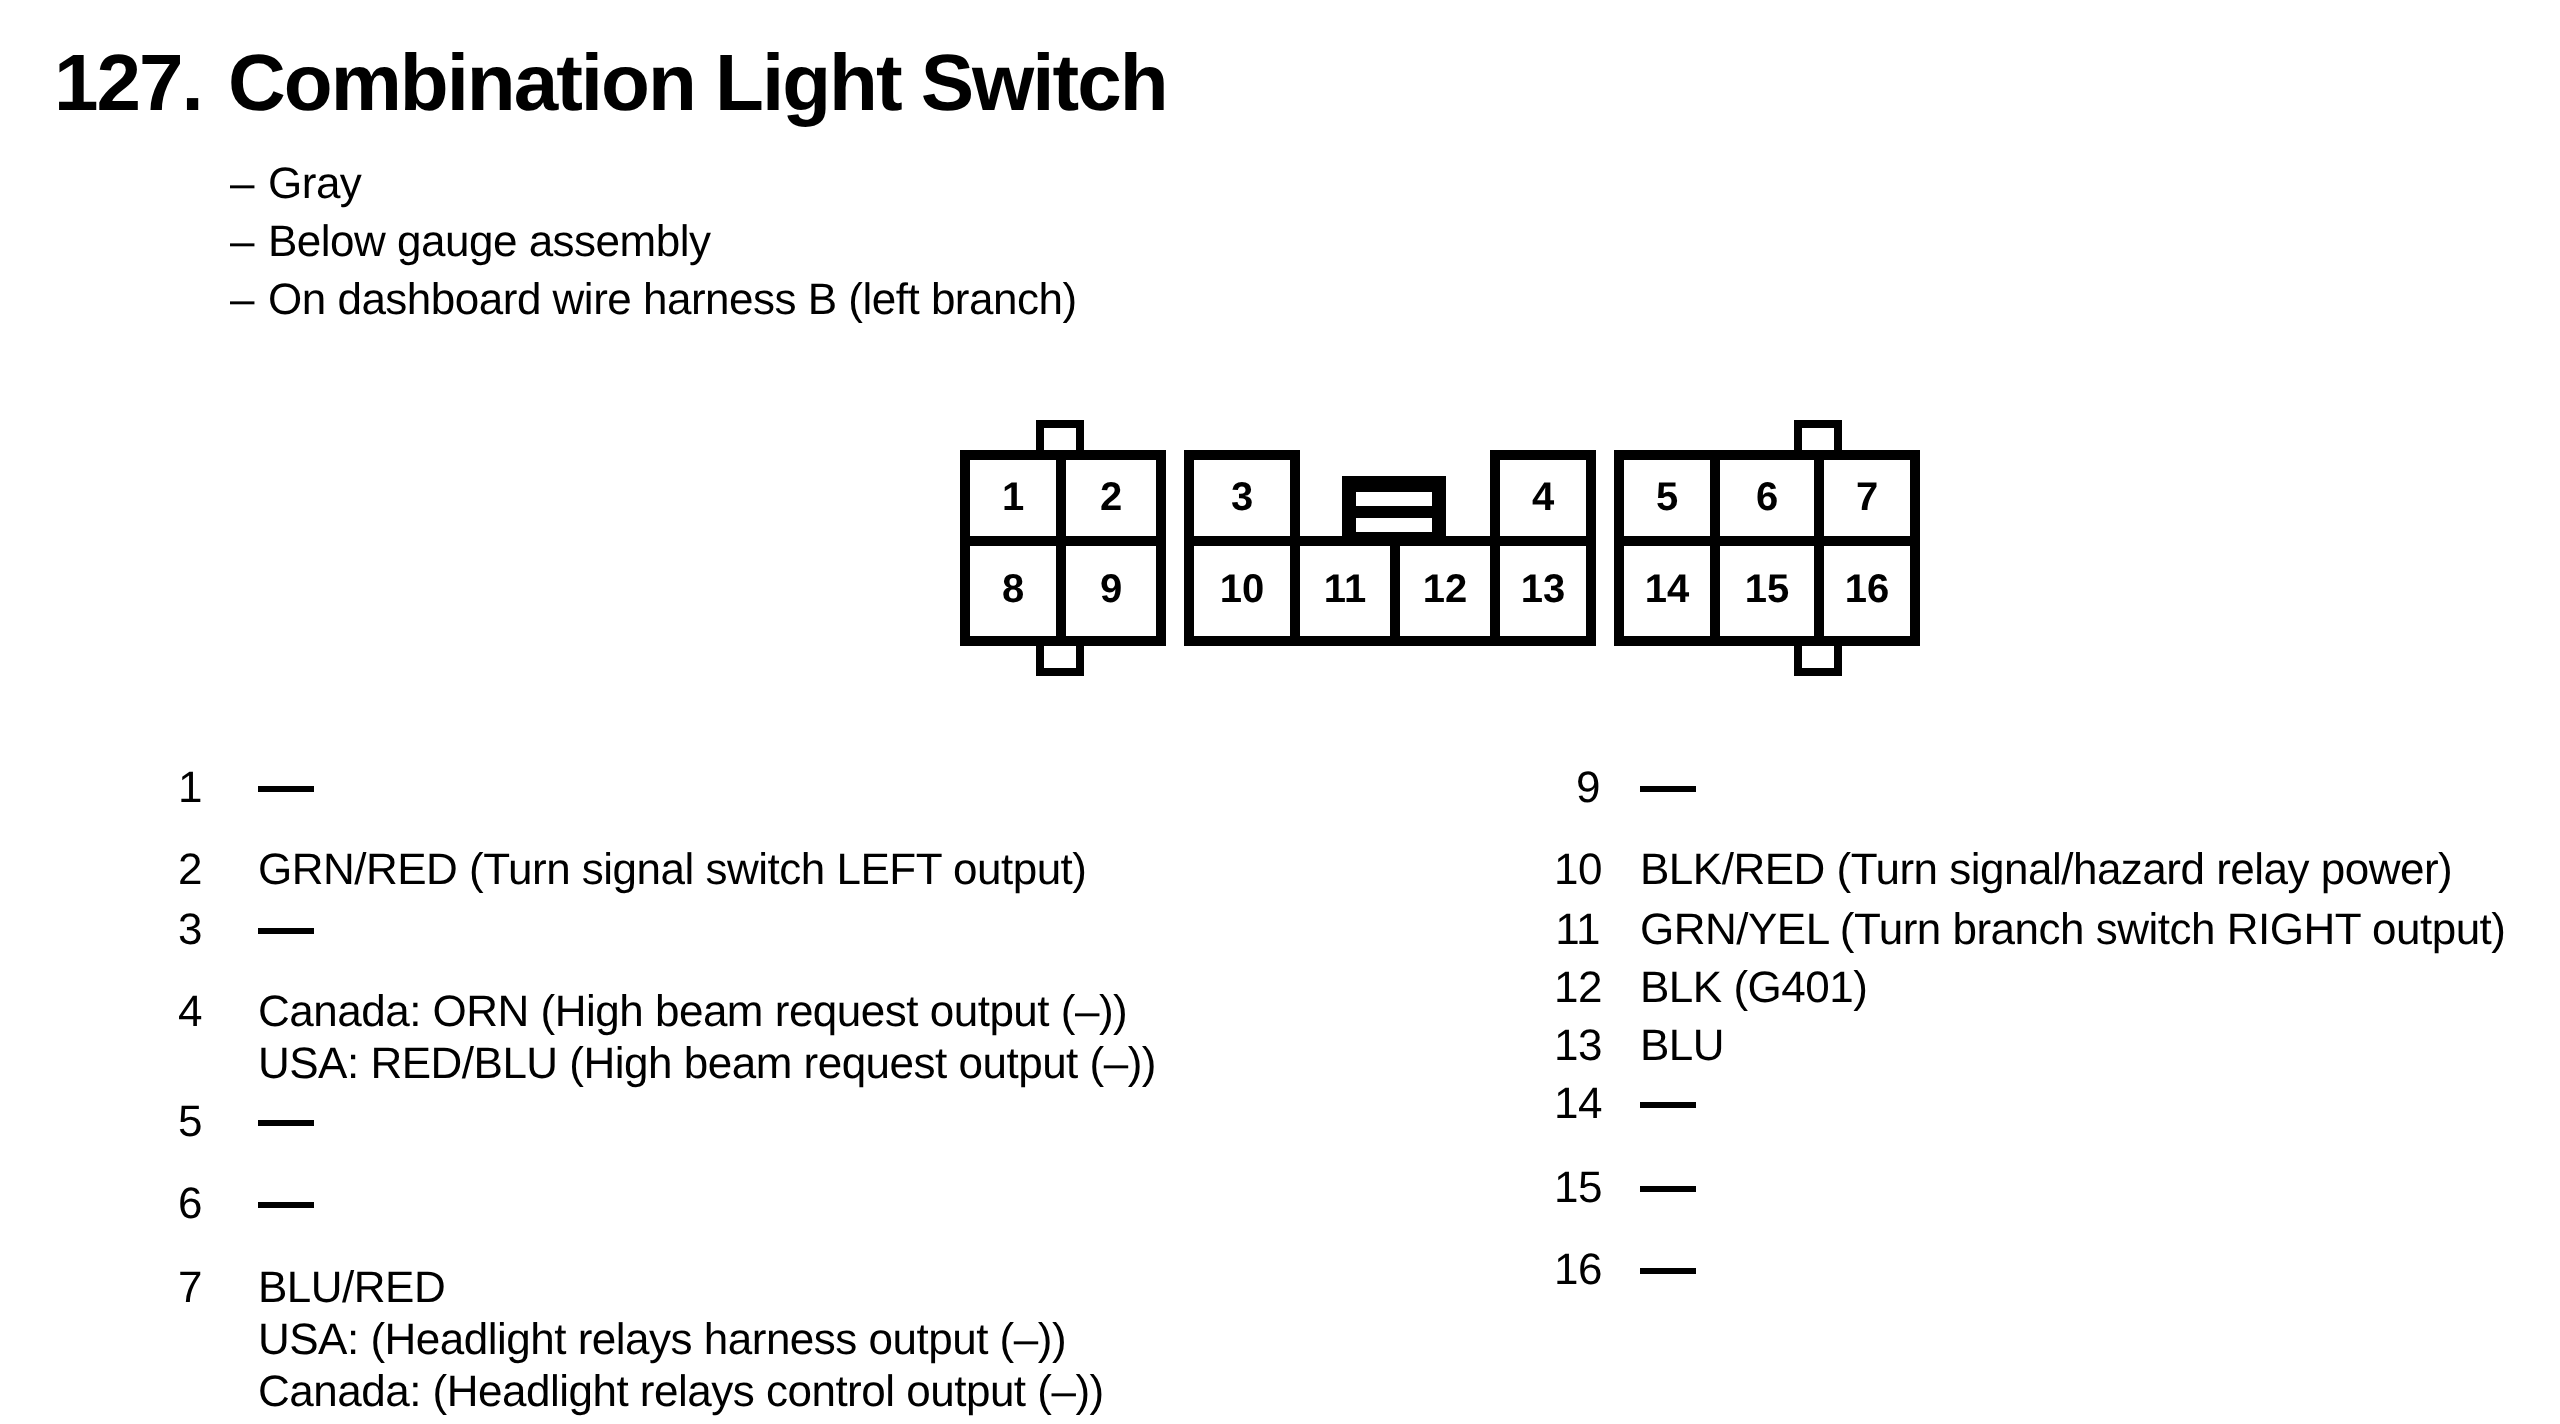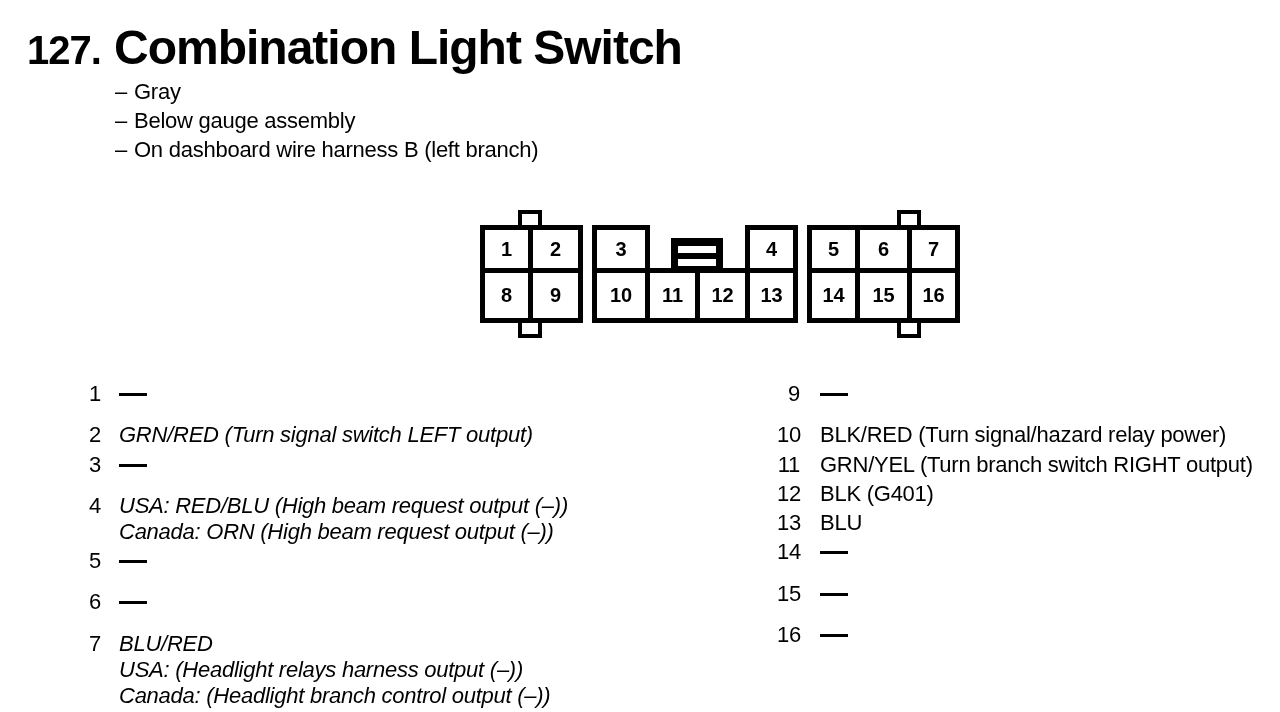--- a/index.html
+++ b/index.html
@@ -10,21 +10,21 @@
   }
 
   
   .title-row {
     position:absolute; left:27px; top:20px;
     display:flex; align-items:baseline;
     font-weight:bold; font-size:40px; letter-spacing:-1px;
     white-space:nowrap;
   }
   .sec-num { width:87px; flex:none; }
-  .sec-title { margin:0; font-size:48px; font-weight:bold; letter-spacing:-1px; }
+  .sec-title { margin:0; font-size:40px; font-weight:bold; letter-spacing:-1px; }
 
   .bullets {
     position:absolute; left:115px; top:77px;
     font-size:22px; line-height:29px; letter-spacing:-0.25px;
     white-space:nowrap;
   }
   .bullet { display:flex; }
   .bullet-marker { width:19px; flex:none; }
 
   
@@ -52,21 +52,21 @@
   .pin-col {
     position:absolute; font-size:22px; line-height:26px;
     letter-spacing:-0.25px; white-space:nowrap;
   }
   #pins-left  { left:88px;  top:381px; }
   #pins-right { left:777px; top:381px; }
   .pin-row { display:flex; margin-bottom:3.3px; }
   .pin-num { flex:none; text-align:right; }
   #pins-left  .pin-num { width:13px; }
   #pins-right .pin-num { width:23px; }
-  #pins-left  .pin-desc { margin-left:18px;font-style:italic; }
+  #pins-left  .pin-desc { margin-left:28px; }
   #pins-right .pin-desc { margin-left:20px; }
   .pin-line { min-height:26px; }
   .dash { display:block; width:28px; height:3px; background:#000; margin-top:12px; }
 </style>
 </head>
 <body>
 
 <div class="page">
 
   <div class="title-row">
@@ -139,22 +139,22 @@
         <span class="pin-num">3</span>
         <div class="pin-desc">
           <div class="pin-line">
             <span class="dash"></span>
           </div>
         </div>
       </div>
       <div class="pin-row">
         <span class="pin-num">4</span>
         <div class="pin-desc">
+          <div class="pin-line">Canada: ORN (High beam request output (–))</div>
           <div class="pin-line">USA: RED/BLU (High beam request output (–))</div>
-          <div class="pin-line">Canada: ORN (High beam request output (–))</div>
         </div>
       </div>
       <div class="pin-row">
         <span class="pin-num">5</span>
         <div class="pin-desc">
           <div class="pin-line">
             <span class="dash"></span>
           </div>
         </div>
       </div>
@@ -164,21 +164,21 @@
           <div class="pin-line">
             <span class="dash"></span>
           </div>
         </div>
       </div>
       <div class="pin-row">
         <span class="pin-num">7</span>
         <div class="pin-desc">
           <div class="pin-line">BLU/RED</div>
           <div class="pin-line">USA: (Headlight relays harness output (–))</div>
-          <div class="pin-line">Canada: (Headlight branch control output (–))</div>
+          <div class="pin-line">Canada: (Headlight relays control output (–))</div>
         </div>
       </div>
     </div>
   <div class="pin-col" id="pins-right">
       <div class="pin-row">
         <span class="pin-num">9</span>
         <div class="pin-desc">
           <div class="pin-line">
             <span class="dash"></span>
           </div>

